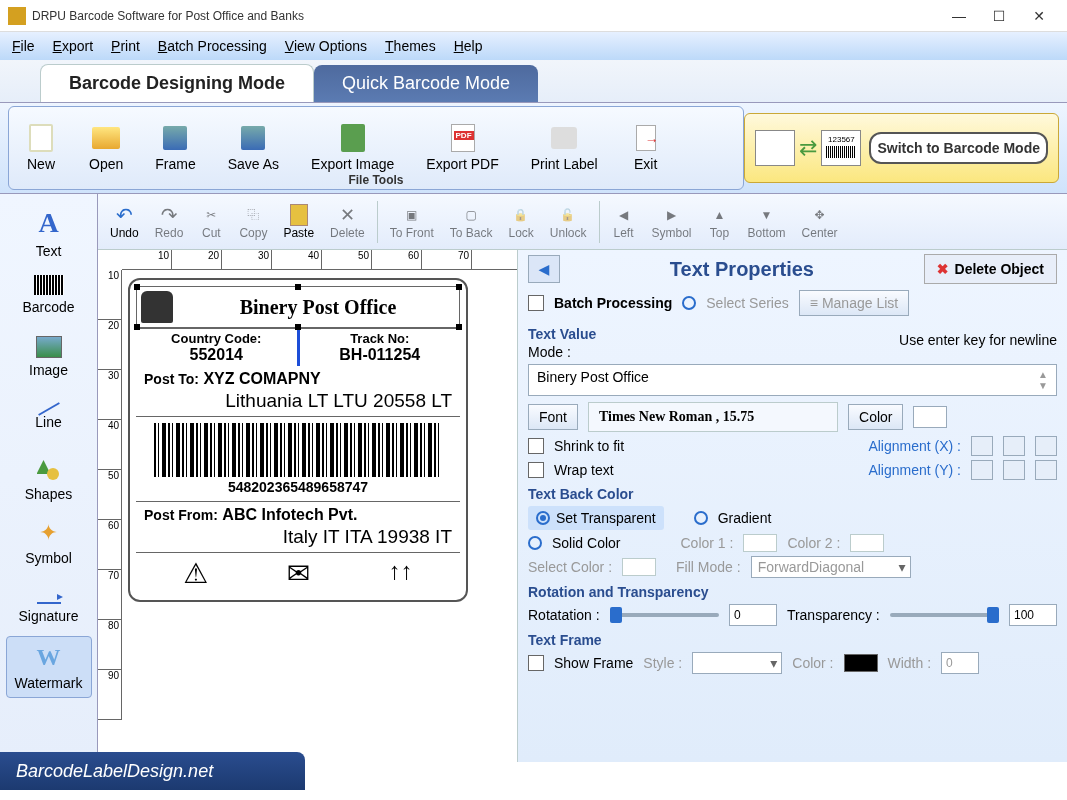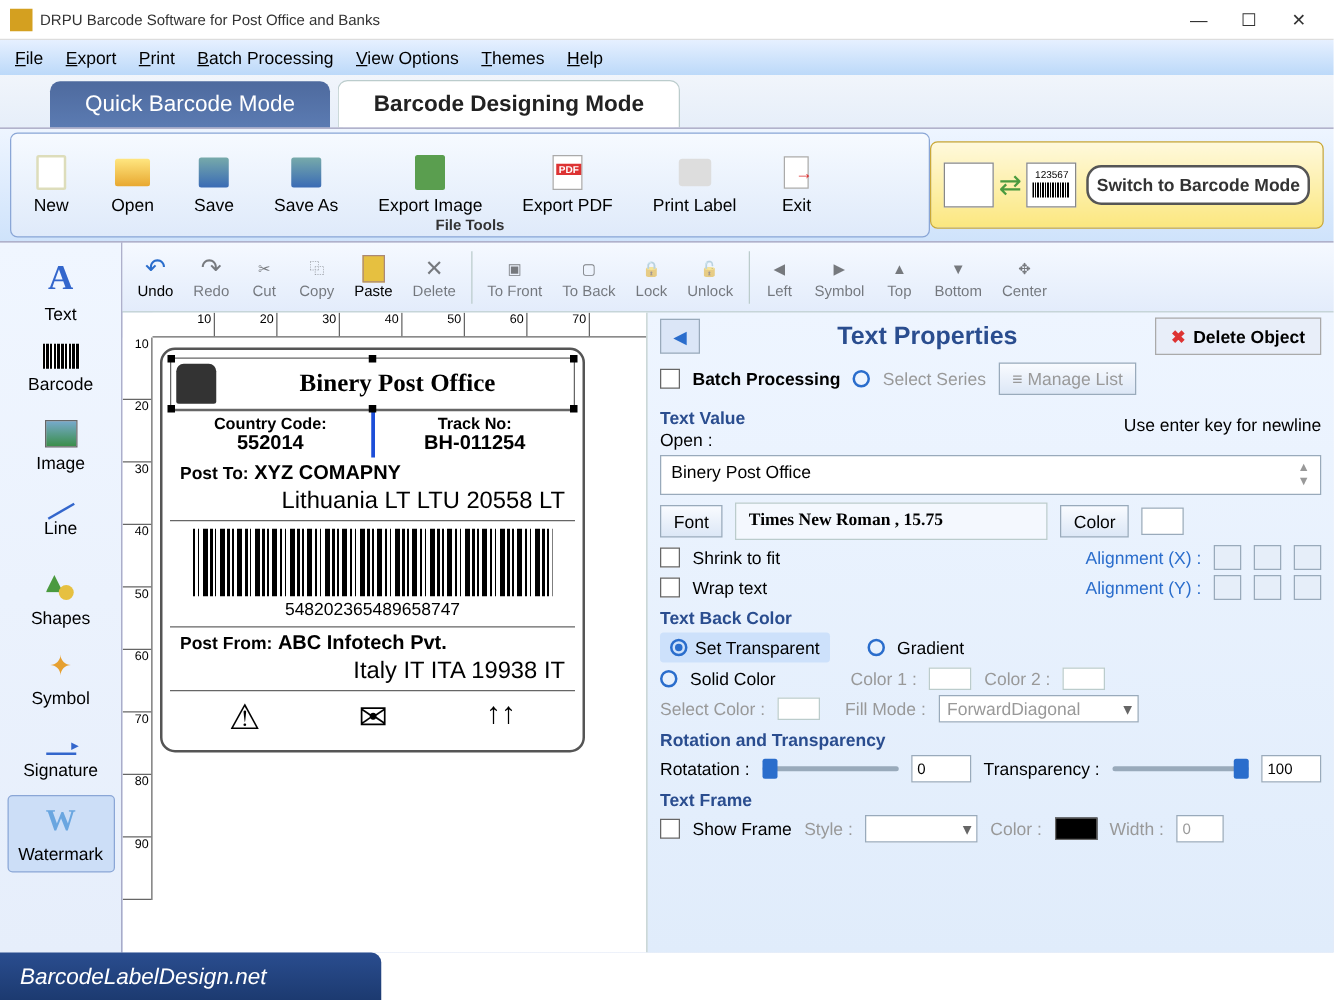--- a/index.html
+++ b/index.html
@@ -63,21 +63,21 @@
 .label-cell { flex: 1; border-right: 3px solid #1d4ed8; padding: 2px 6px; text-align: center; }
 .label-cell:last-child { border-right: none; }
 .label-cell .lbl { font-size: 13px; font-weight: bold; }
 .label-cell .val { font-size: 16px; font-weight: bold; }
 .label-section { border-bottom: 1px solid #666; padding: 4px 8px; }
 .label-section .hdr { font-size: 14px; font-weight: bold; display: inline; }
 .label-section .data { font-size: 16px; font-weight: bold; display: inline; }
 .label-section .line2 { font-size: 19px; text-align: right; margin-top: 2px; }
 .barcode-sec { text-align: center; padding: 6px; border-bottom: 1px solid #666; }
 .barcode-bars { height: 54px; background: repeating-linear-gradient(90deg, #000 0 2px, #fff 2px 4px, #000 4px 5px, #fff 5px 8px, #000 8px 12px, #fff 12px 14px); margin: 0 12px; }
-.barcode-num { font-size: 14px; font-weight: normal; margin-top: 2px; }
+.barcode-num { font-size: 14px; font-weight: bold; margin-top: 2px; }
 .label-icons { display: flex; justify-content: space-around; padding: 4px 8px; }
 
 
 .props { flex: 1; background: linear-gradient(#eef5ff, #e0ecfb); padding: 4px 10px; font-size: 14px; overflow-y: auto; }
 .props-header { display: flex; align-items: center; margin-bottom: 6px; gap: 8px; }
 .props-header .back-btn { width: 32px; height: 28px; background: #dbe6f7; border: 1px solid #9ab; display: flex; align-items: center; justify-content: center; cursor: pointer; }
 .props-header .title { flex: 1; font-size: 20px; font-weight: bold; color: #2a4d8f; text-align: center; }
 .props-header .del-btn { background: #e8eef9; border: 1px solid #aaa; padding: 6px 12px; font-weight: bold; display: flex; align-items: center; gap: 6px; cursor: pointer; }
 .props-row { display: flex; align-items: center; gap: 10px; margin: 4px 0; }
 .props-row .chk { width: 16px; height: 16px; border: 1px solid #666; background: #fff; display: inline-block; }
@@ -91,21 +91,21 @@
 .align-btn { width: 22px; height: 20px; background: #e6eef9; border: 1px solid #9ab; display: inline-block; }
 .slider-track { flex: 1; height: 4px; background: #9ab; position: relative; border-radius: 2px; }
 .slider-thumb { position: absolute; width: 12px; height: 16px; background: #2a6dcc; top: -6px; border-radius: 2px; }
 .spinner-box { width: 48px; height: 22px; border: 1px solid #9ab; background: #fff; display: flex; align-items: center; padding: 0 4px; font-size: 12px; }
 .color-swatch { width: 34px; height: 18px; border: 1px solid #666; background: #000; }
 .dim { color: #999; }
 .select-box { border: 1px solid #9ab; background: #fff; padding: 2px 6px; height: 22px; position: relative; }
 .select-box::after { content: '▾'; position: absolute; right: 4px; top: 2px; color: #666; }
 
 
-.footer { position: absolute; bottom: 0; left: 0; height: 38px; background: linear-gradient(#2a4d8f, #1c3a70); color: #fff; display: flex; align-items: center; padding: 0 16px; font-size: 18px; font-style: italic; width: 305px; border-radius: 0 8px 0 0; }
+.footer { position: absolute; bottom: 10px; left: 0; height: 38px; background: linear-gradient(#2a4d8f, #1c3a70); color: #fff; display: flex; align-items: center; padding: 0 16px; font-size: 18px; font-style: italic; width: 305px; border-radius: 0 8px 0 0; }
 
 .ico-file { width:24px; height:28px; background:#fff; border:2px solid #ddb; border-radius:2px; position:relative; }
 .ico-folder { width:28px; height:22px; background:linear-gradient(#ffe680,#e8a830); border-radius:2px; }
 .ico-disk { width:24px; height:24px; background:linear-gradient(#7aa,#3a6bb5); border-radius:2px; }
 .ico-pdf { width:24px; height:28px; background:#fff; border:1px solid #aaa; position:relative; }
 .ico-pdf .pdf-tag { position:absolute; top:6px; left:2px; background:#d33; color:#fff; font-size:8px; font-weight:bold; padding:0 2px; }
 .ico-printer { width:26px; height:22px; background:#ddd; border-radius:3px; }
 .ico-exit { width:20px; height:26px; background:#fff; border:1px solid #aaa; position:relative; }
 .ico-exit::after { content:'→'; color:#d33; position:absolute; right:-4px; top:4px; font-size:14px; }
 </style>
@@ -124,43 +124,43 @@
   <span>File</span>
   <span>Export</span>
   <span>Print</span>
   <span>Batch Processing</span>
   <span>View Options</span>
   <span>Themes</span>
   <span>Help</span>
 </div>
 
 <div class="tab-row">
+  <div class="tab active">Barcode Designing Mode</div>
   <div class="tab inactive">Quick Barcode Mode</div>
-  <div class="tab active">Barcode Designing Mode</div>
 </div>
 
 <div class="file-toolbar">
   <div class="group" style="flex:1">
     <div class="tbtn">
         <div class="ico">
           <div class="ico-file"></div>
         </div>
         <span>New</span>
       </div>
     <div class="tbtn">
         <div class="ico">
           <div class="ico-folder"></div>
         </div>
         <span>Open</span>
       </div>
     <div class="tbtn">
         <div class="ico">
           <div class="ico-disk"></div>
         </div>
-        <span>Save</span>
+        <span>Frame</span>
       </div>
     <div class="tbtn">
         <div class="ico">
           <div class="ico-disk"></div>
         </div>
         <span>Save As</span>
       </div>
     <div class="tbtn">
         <div class="ico" style="background:#5a9e4f;width:24px;height:28px;border-radius:2px;"></div>
         <span>Export Image</span>
@@ -390,21 +390,21 @@
           <span class="props-label">Batch Processing</span>
           <span class="rad dim"></span>
           <span class="dim">Select Series</span>
           <div class="btn dim" style="display:flex;gap:4px;align-items:center;">
               <span>≡</span>
               <span>Manage List</span>
             </div>
         </div>
 
         <div class="props-row" style="justify-content:space-between;">
-          <div><div class="section-head">Text Value</div><span>Open :</span></div>
+          <div><div class="section-head">Text Value</div><span>Mode :</span></div>
           <span>Use enter key for newline</span>
         </div>
         <div class="input-box" style="display:flex;justify-content:space-between;">
             <span>Binery Post Office</span>
             <span style="color:#999;font-size:10px;">▲<br>▼</span>
           </div>
 
         <div class="props-row" style="margin-top:6px;">
           <div class="btn">Font</div>
           <div class="font-display">Times New Roman , 15.75</div>

